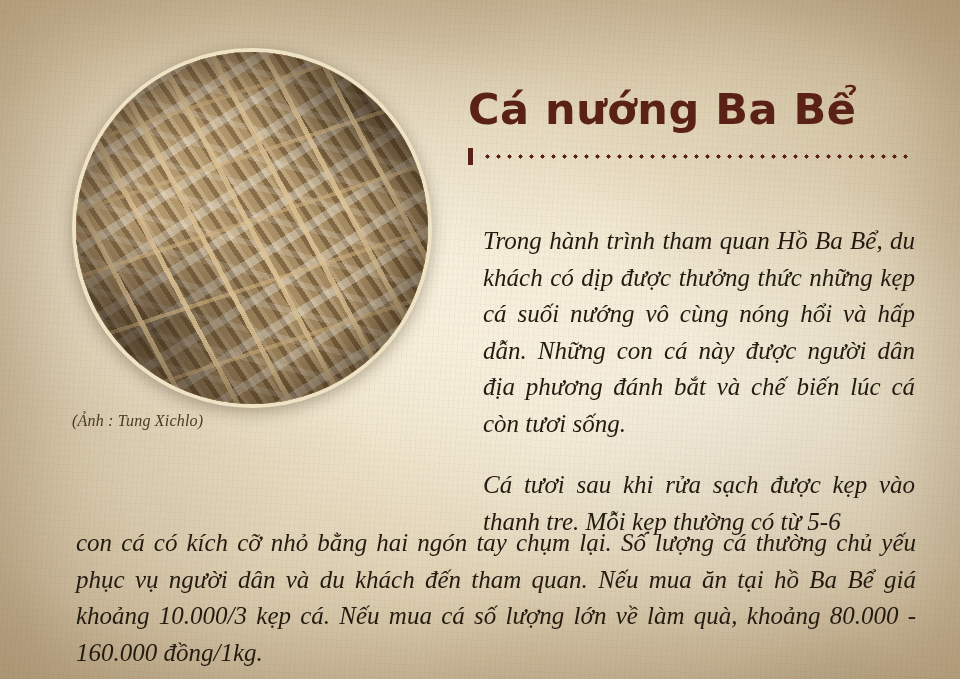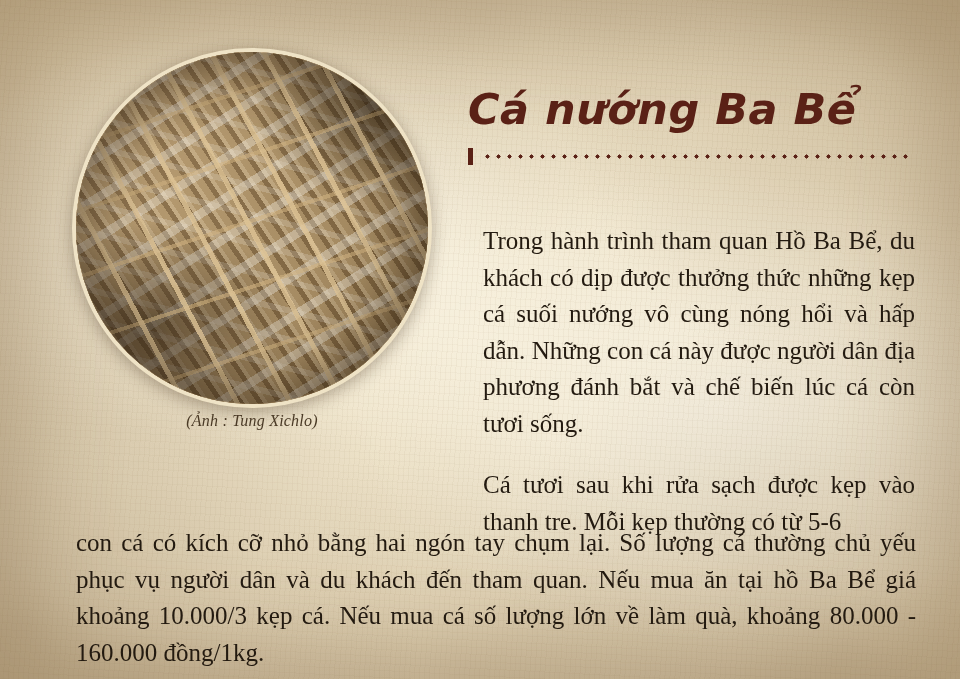--- a/index.html
+++ b/index.html
@@ -113,21 +113,21 @@
     inset: 0;
     border-radius: 50%;
     box-shadow: inset 0 0 60px 14px rgba(35,22,10,0.55);
   }
 
   .photo-credit {
     position: absolute;
     left: 0;
     top: 364px;
     width: 360px;
-    text-align: center;
+    text-align: left;
     font-family: "Liberation Serif", serif;
     font-style: italic;
     font-size: 16px;
     color: #4a3a26;
     letter-spacing: 0.2px;
   }
 
   
   .title {
     position: absolute;
@@ -135,21 +135,20 @@
     top: 86px;
     width: 452px;
     font-family: "DejaVu Sans", sans-serif;
     font-weight: bold;
     font-size: 43px;
     line-height: 1.1;
     color: #5a2116;
     letter-spacing: 0.5px;
     text-align: left;
     white-space: nowrap;
-    font-style: italic;
   }
   .title-rule {
     position: absolute;
     left: 468px;
     top: 152px;
     width: 444px;
     height: 10px;
   }
   .title-rule .cap {
     position: absolute;
@@ -171,20 +170,21 @@
     background-position: 0 50%;
   }
 
   
   .para {
     font-size: 25px;
     line-height: 1.46;
     color: #231a10;
     text-align: justify;
     text-justify: inter-word;
+    font-style: italic;
   }
   .col-right {
     position: absolute;
     left: 483px;
     top: 198px;
     width: 432px;
   }
   .col-right .para + .para {
     margin-top: 22px;
   }

